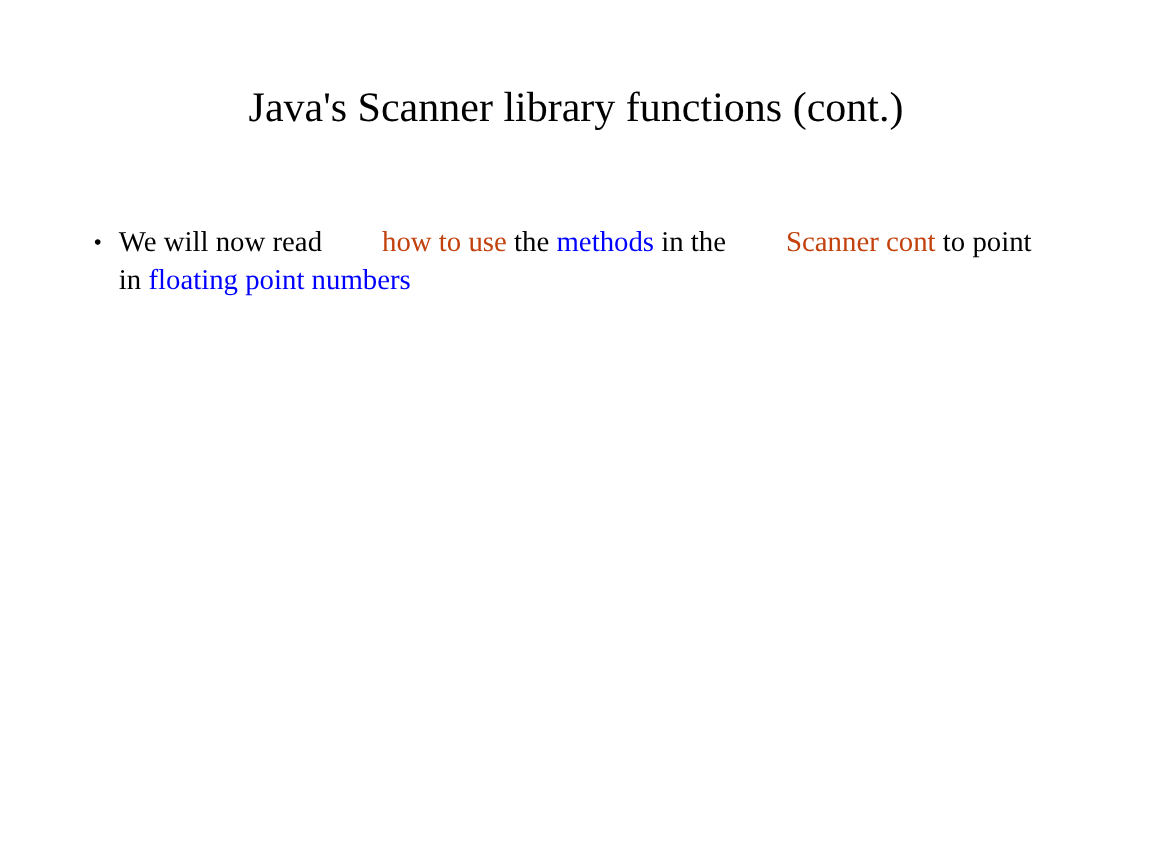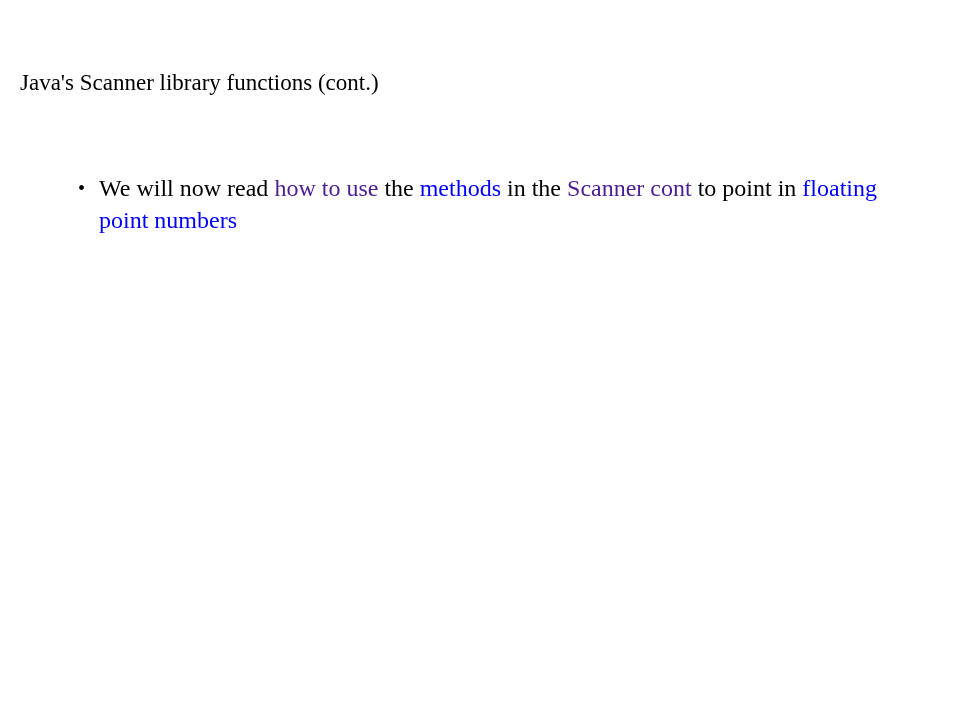--- a/index.html
+++ b/index.html
@@ -9,44 +9,44 @@
     }
     body {
       width: 960px;
       height: 720px;
       background: #ffffff;
       font-family: "Times New Roman", Times, serif;
       color: #000000;
       padding-top: 70px;
     }
     .title {
-      font-size: 23px;
+      font-size: 35px;
       font-weight: normal;
-      text-align: left;
+      text-align: center;
       margin-bottom: 76px;
       padding: 0 20px;
     }
     .content {
       padding: 0 78px;
     }
     .bullet-item {
       display: flex;
       align-items: flex-start;
       font-size: 24px;
       line-height: 1.35;
     }
     .bullet {
       margin-right: 14px;
       font-size: 20px;
       line-height: 1.6;
     }
     .bullet-text {
       flex: 1;
     }
-    .red { color: #4c1d95; }
+    .red { color: #c2410c; margin-left: 44px; }
     .blue { color: #0000ff; }
   </style>
 </head>
 <body>
 
 <h1 class="title">Java's Scanner library functions (cont.)</h1>
 
 <div class="content">
   <div class="bullet-item">
     <span class="bullet">•</span>

